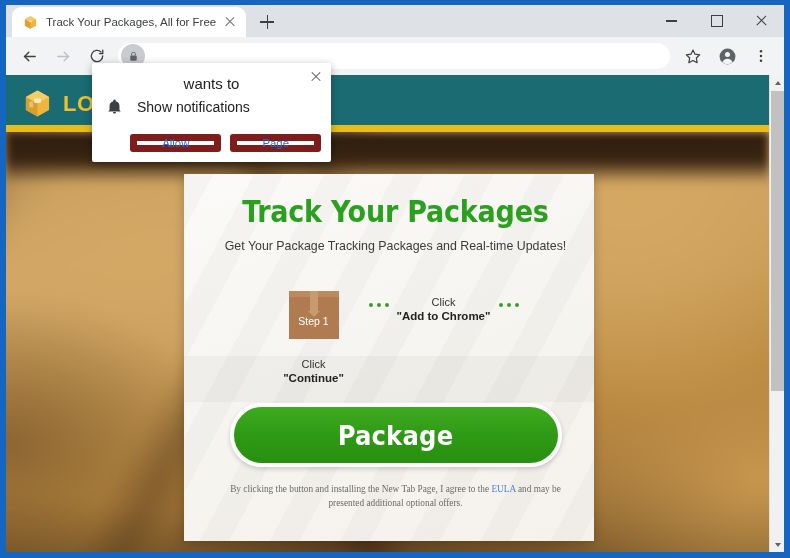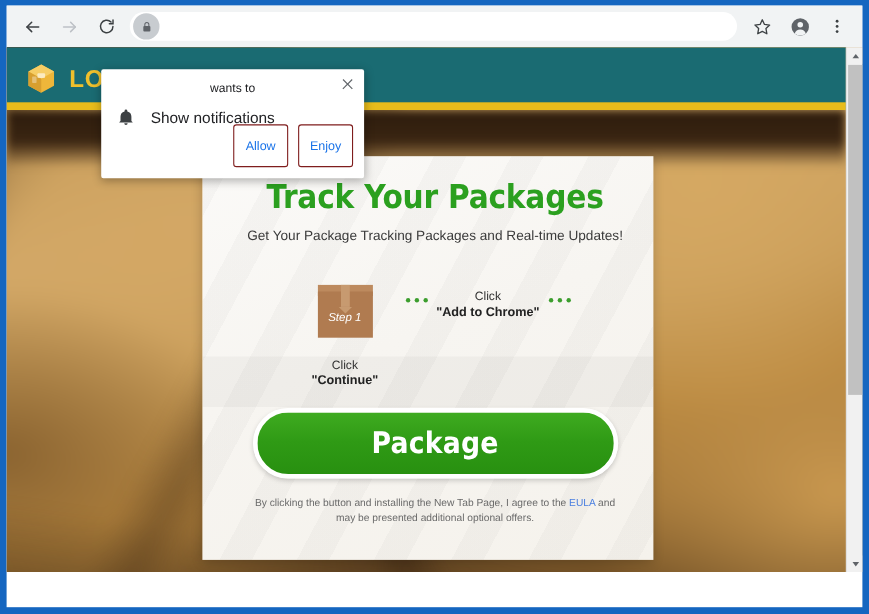--- a/index.html
+++ b/index.html
@@ -293,21 +293,20 @@
   }
   .step {
     width: 96px;
     display: flex;
     flex-direction: column;
     align-items: center;
   }
   .boxart {
     width: 62px; height: 62px;
     position: relative;
-    font-style: italic;
   }
   .bx-body {
     position: absolute;
     left: 6px; bottom: 0;
     width: 50px; height: 42px;
     background: #b07b50;
   }
   .bx-label {
     position: absolute;
     left: 0; right: 0; bottom: 12px;
@@ -445,38 +444,39 @@
     font-weight: bold;
     color: #ffffff;
     letter-spacing: .2px;
   }
   .disclaimer {
     margin-top: 16px;
     font-size: 9.3px;
     color: #6a6a6a;
     line-height: 1.45;
     padding: 0 28px;
+    font-family: Liberation Serif, serif;
   }
   .disclaimer a { color: #4a7fe0; text-decoration: none; }
 
   
   .permbubble {
     position: absolute;
     left: 86px; top: 58px;
     width: 239px; height: 99px;
     background: #ffffff;
     box-shadow: 0 2px 9px rgba(0,0,0,.30);
     z-index: 40;
     border-radius: 2px;
   }
   .pb-title {
     position: absolute;
     left: 0; right: 0; top: 12px;
     text-align: center;
-    font-size: 11px;
+    font-size: 15px;
     color: #202124;
   }
   .pb-close {
     position: absolute;
     right: 8px; top: 7px;
     width: 14px; height: 14px;
   }
   .pb-close::before, .pb-close::after {
     content: "";
     position: absolute;
@@ -491,27 +491,27 @@
   }
   .pb-belliocn { width: 17px; height: 17px; flex: 0 0 17px; }
   .pb-rowlabel { font-size: 14px; color: #202124; margin-left: 14px; }
   .pb-actions {
     position: absolute;
     right: 10px; bottom: 10px;
     display: flex; gap: 9px;
   }
   .pb-btn {
     min-width: 50px;
-    height: 39px;
-    border: 1px solid #7f1d1d;
+    height: 18px;
+    border: 7px solid #7f1d1d;
     border-radius: 3px;
     display: flex; align-items: center; justify-content: center;
     font-size: 11.4px;
     color: #1a73e8;
-    padding: 0 8px;
+    padding: 0 25px;
     background: #fff;
   }
 
   
   .scrollbar {
     position: absolute;
     right: 0; top: 70px;
     width: 15px; height: 477px;
     background: #f1f1f1;
     z-index: 30;
@@ -539,20 +539,41 @@
     width: 13px; height: 300px;
     background: #c1c1c1;
   }
 </style>
 </head>
 <body>
 
 <div class="window">
  <div class="win-inner">
 
+  <div class="tabstrip">
+    <div class="tab">
+      <span class="tab-favicon">
+        <svg width="15" height="15" viewBox="0 0 24 24">
+          <path d="M12 2 21 7v10l-9 5-9-5V7z" fill="#f0b53c"></path>
+          <path d="M12 2 21 7l-9 5-9-5z" fill="#f7c75b"></path>
+          <path d="M12 12v10l-9-5V7z" fill="#dda032"></path>
+          <rect x="9.6" y="8.4" width="4.8" height="3.2" rx=".6" fill="#fff" opacity=".55"></rect>
+        </svg>
+      </span>
+      <span class="tab-title">Track Your Packages, All for Free</span>
+      <span class="tab-close"></span>
+    </div>
+    <div class="newtab"></div>
+
+    <div class="wincontrols">
+      <div class="wc wc-min"></div>
+      <div class="wc wc-max"></div>
+      <div class="wc wc-close"></div>
+    </div>
+  </div>
 
   <div class="toolbar">
     <div class="tb-btn">
       <svg width="17" height="17" viewBox="0 0 24 24" fill="none" stroke="#3c4043" stroke-width="2" stroke-linecap="round" stroke-linejoin="round">
         <line x1="20" y1="12" x2="5" y2="12"></line>
             <polyline points="11,6 5,12 11,18"></polyline>
       </svg>
     </div>
     <div class="tb-btn">
       <svg width="17" height="17" viewBox="0 0 24 24" fill="none" stroke="#bdc1c6" stroke-width="2" stroke-linecap="round" stroke-linejoin="round">
@@ -695,18 +716,18 @@
       <span class="pb-belliocn">
         <svg width="17" height="17" viewBox="0 0 24 24" fill="#3c4043">
           <path d="M12 22a2.2 2.2 0 0 0 2.2-2.2H9.8A2.2 2.2 0 0 0 12 22z"></path>
           <path d="M19 17v-5.5a7 7 0 0 0-5.2-6.8V4a1.8 1.8 0 0 0-3.6 0v.7A7 7 0 0 0 5 11.5V17l-1.6 1.7V19h17.2v-.3z"></path>
         </svg>
       </span>
       <span class="pb-rowlabel">Show notifications</span>
     </div>
     <div class="pb-actions">
       <div class="pb-btn">Allow</div>
-      <div class="pb-btn">Enjoy</div>
+      <div class="pb-btn">Page</div>
     </div>
   </div>
 
  </div>
 </div>
 
 </body></html>

